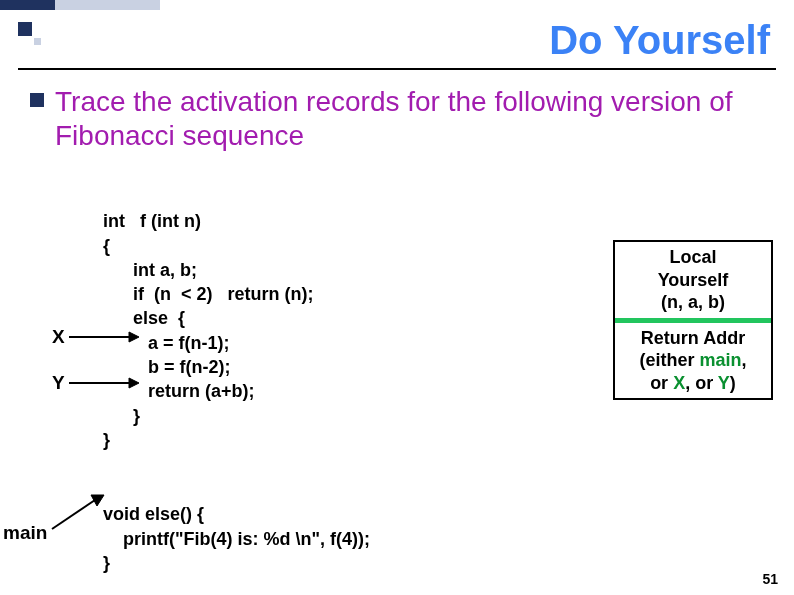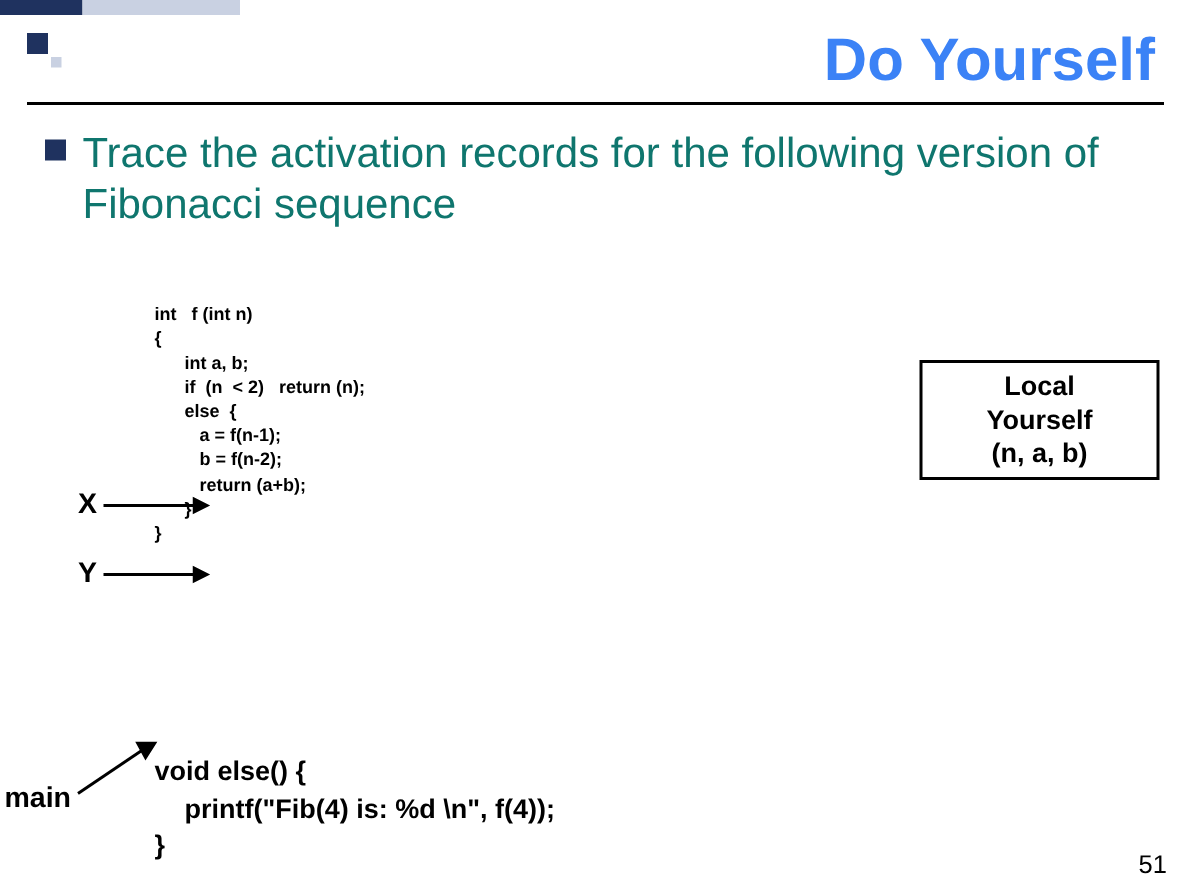--- a/index.html
+++ b/index.html
@@ -57,28 +57,28 @@
     width: 14px; height: 14px;
     background: #1f325f;
   }
   .main-text {
     position: absolute;
     top: 85px;
     left: 55px;
     width: 700px;
     font-size: 28px;
     line-height: 1.2;
-    color: #0f766e;
+    color: #a21caf;
   }
   .code-block {
     position: absolute;
     top: 185px;
     left: 103px;
     font-family: Arial, sans-serif;
-    font-size: 12px;
+    font-size: 18px;
     font-weight: bold;
     line-height: 1.35;
     color: #000;
     white-space: pre;
   }
   .code-main {
     position: absolute;
     top: 478px;
     left: 103px;
     font-family: Arial, sans-serif;
@@ -116,22 +116,22 @@
     padding: 4px 6px;
     border-bottom: 5px solid #22c55e;
     line-height: 1.25;
   }
   .box-stack > div:last-child { border-bottom: none; }
   .green { color: #0a9030; }
   .page-num {
     position: absolute;
     bottom: 8px;
     right: 16px;
-    font-size: 17px;
-    font-weight: normal;
+    font-size: 14px;
+    font-weight: bold;
   }
 </style>
 </head>
 <body>
 
 <div class="accent-top">
   <div class="accent-dark"></div>
   <div class="accent-light"></div>
 </div>
 <div class="accent-square"></div>
@@ -178,15 +178,20 @@
   <line x1="3" y1="37" x2="46" y2="8" stroke-width="2"></line>
   <polygon points="42,3 55,3 48,14"></polygon>
 </svg>
 
 <div class="box-stack">
   <div>
     <span>Local</span><br>
     <span>Yourself</span><br>
     <span>(n, a, b)</span>
   </div>
+  <div>
+    <span>Return Addr</span><br>
+    <span>(either </span><span class="green">main</span><span>,</span><br>
+    <span>or </span><span class="green">X</span><span>, or </span><span class="green">Y</span><span>)</span>
+  </div>
 </div>
 
 <div class="page-num">51</div>
 
 </body></html>

